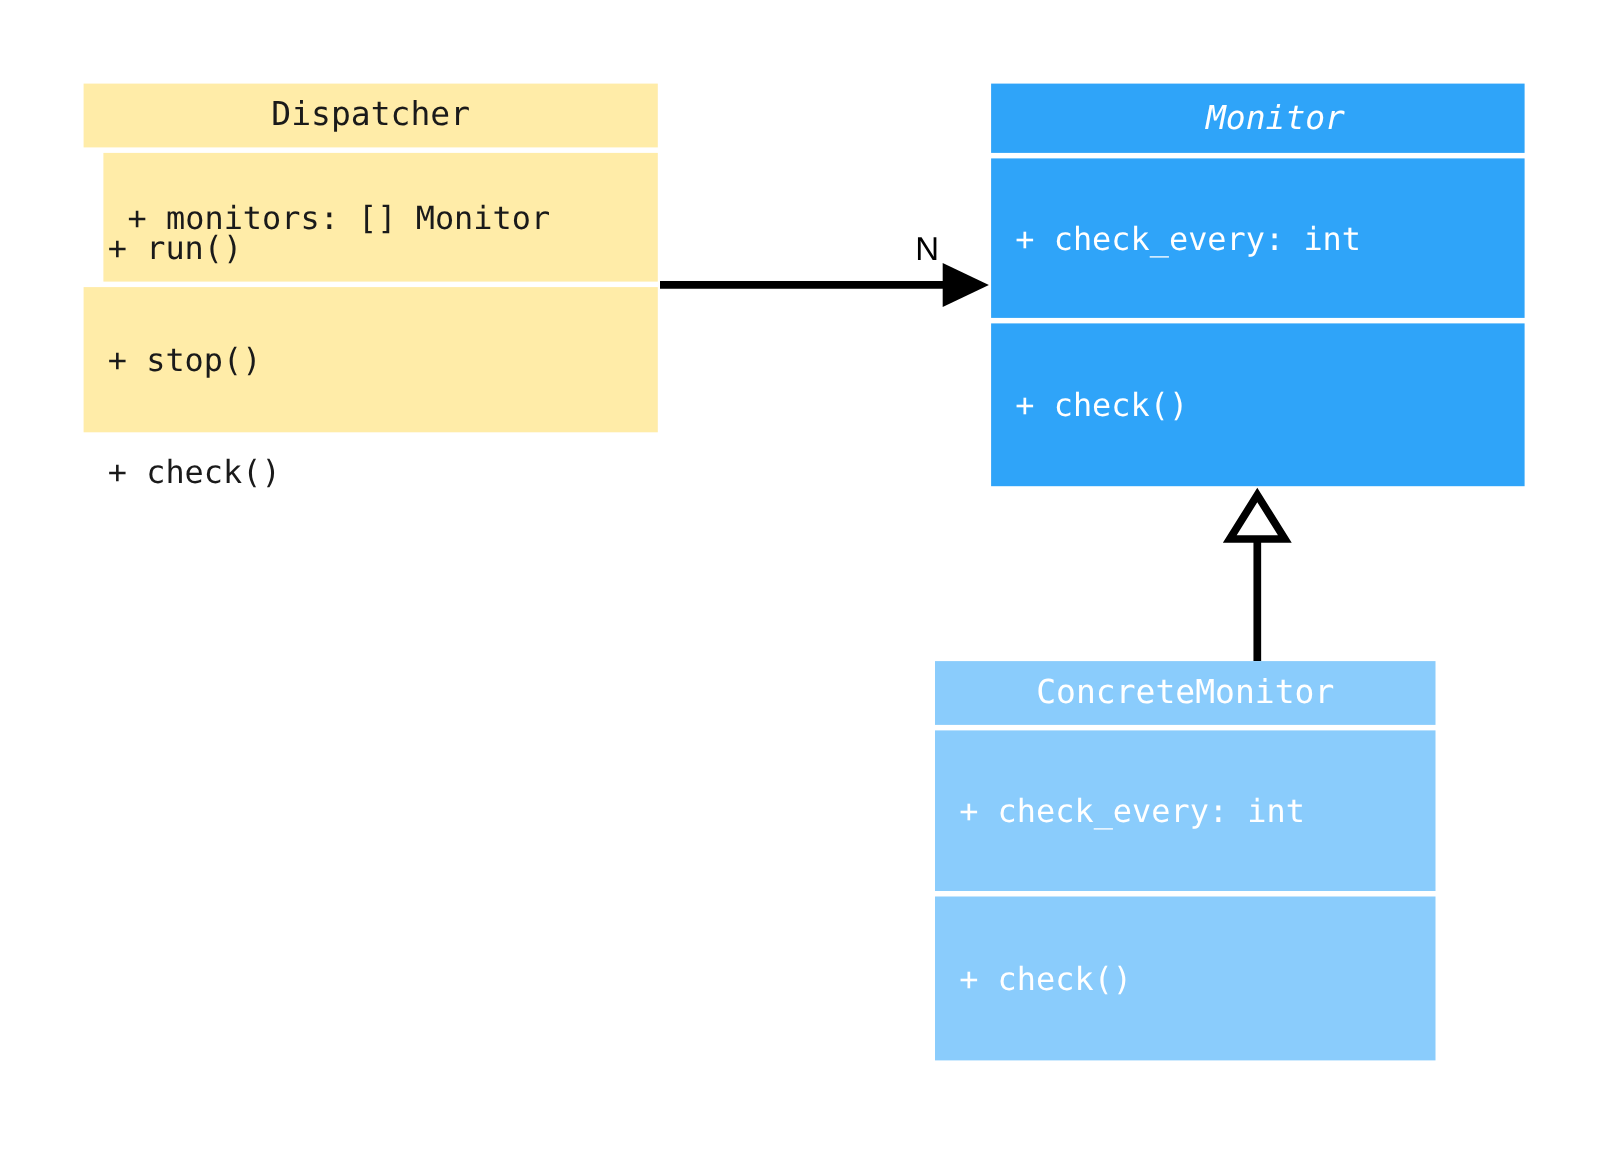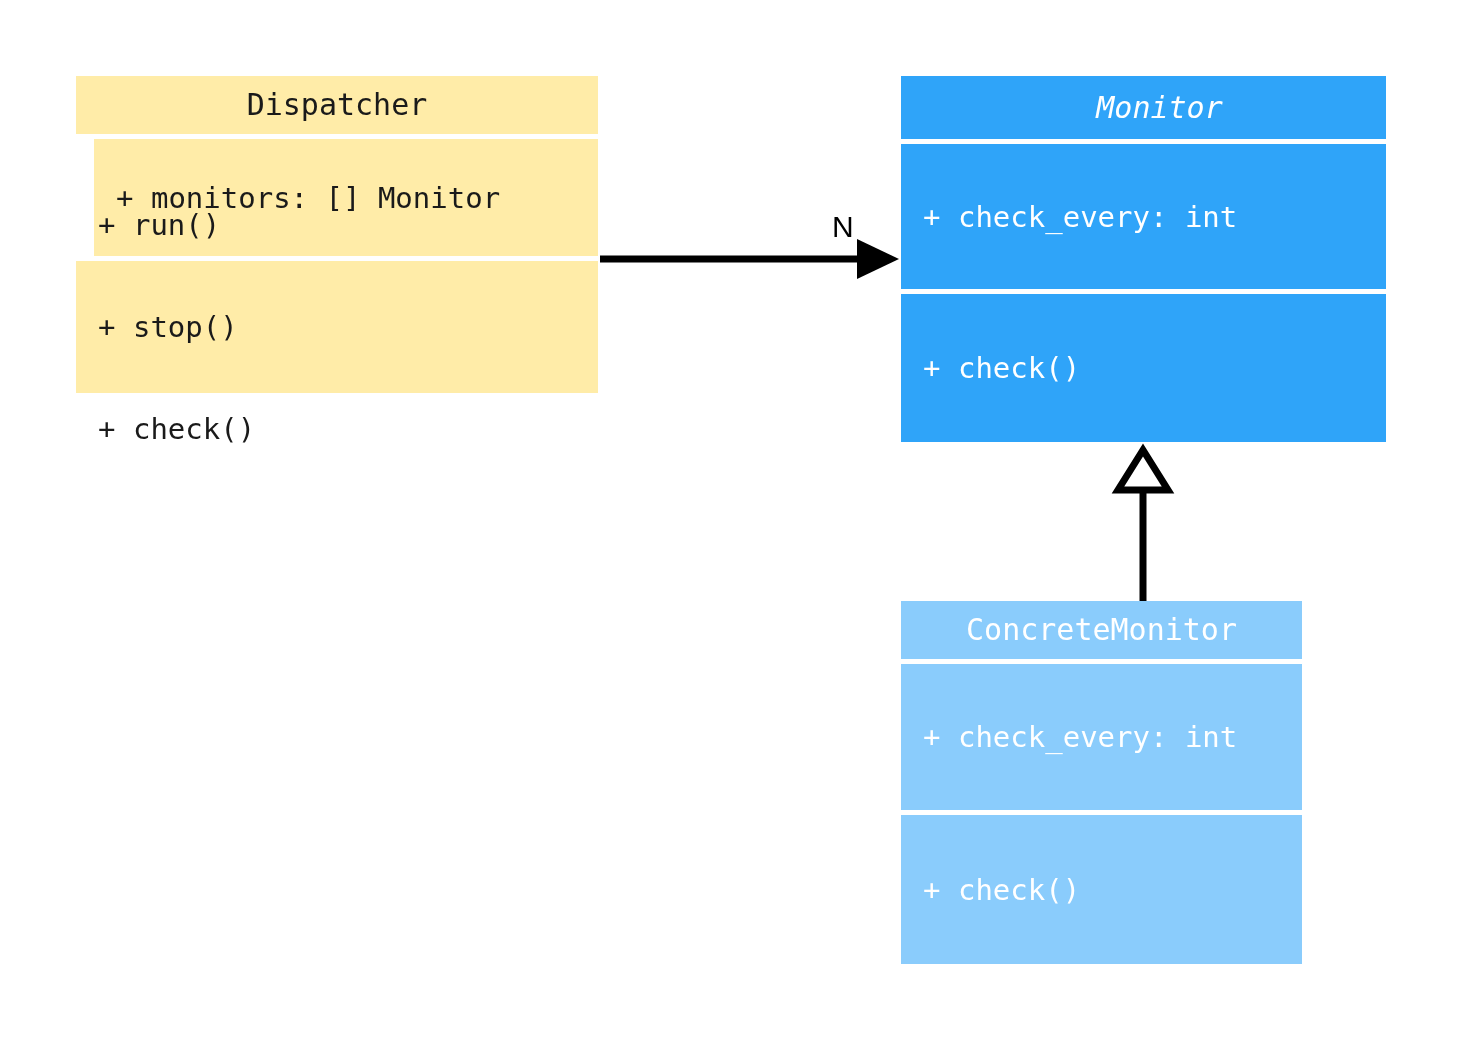--- a/index.html
+++ b/index.html
@@ -78,23 +78,23 @@
   .box-monitor .uml-band {
     background: #2fa4f9;
     color: #ffffff;
   }
   .box-monitor .band-title   { height: 69px; padding-left: 32px; }
   .box-monitor .band-attrs   { height: 145px; }
   .box-monitor .band-methods { height: 148px; }
 
   
   .box-concrete {
-    left: 901px;
+    left: 850px;
     top: 601px;
-    width: 401px;
+    width: 455px;
     height: 368px;
   }
   .box-concrete .uml-band {
     background: #8accfc;
     color: #ffffff;
   }
   .box-concrete .band-title   { height: 58px; }
   .box-concrete .band-attrs   { height: 146px; }
   .box-concrete .band-methods { height: 149px; }
 

